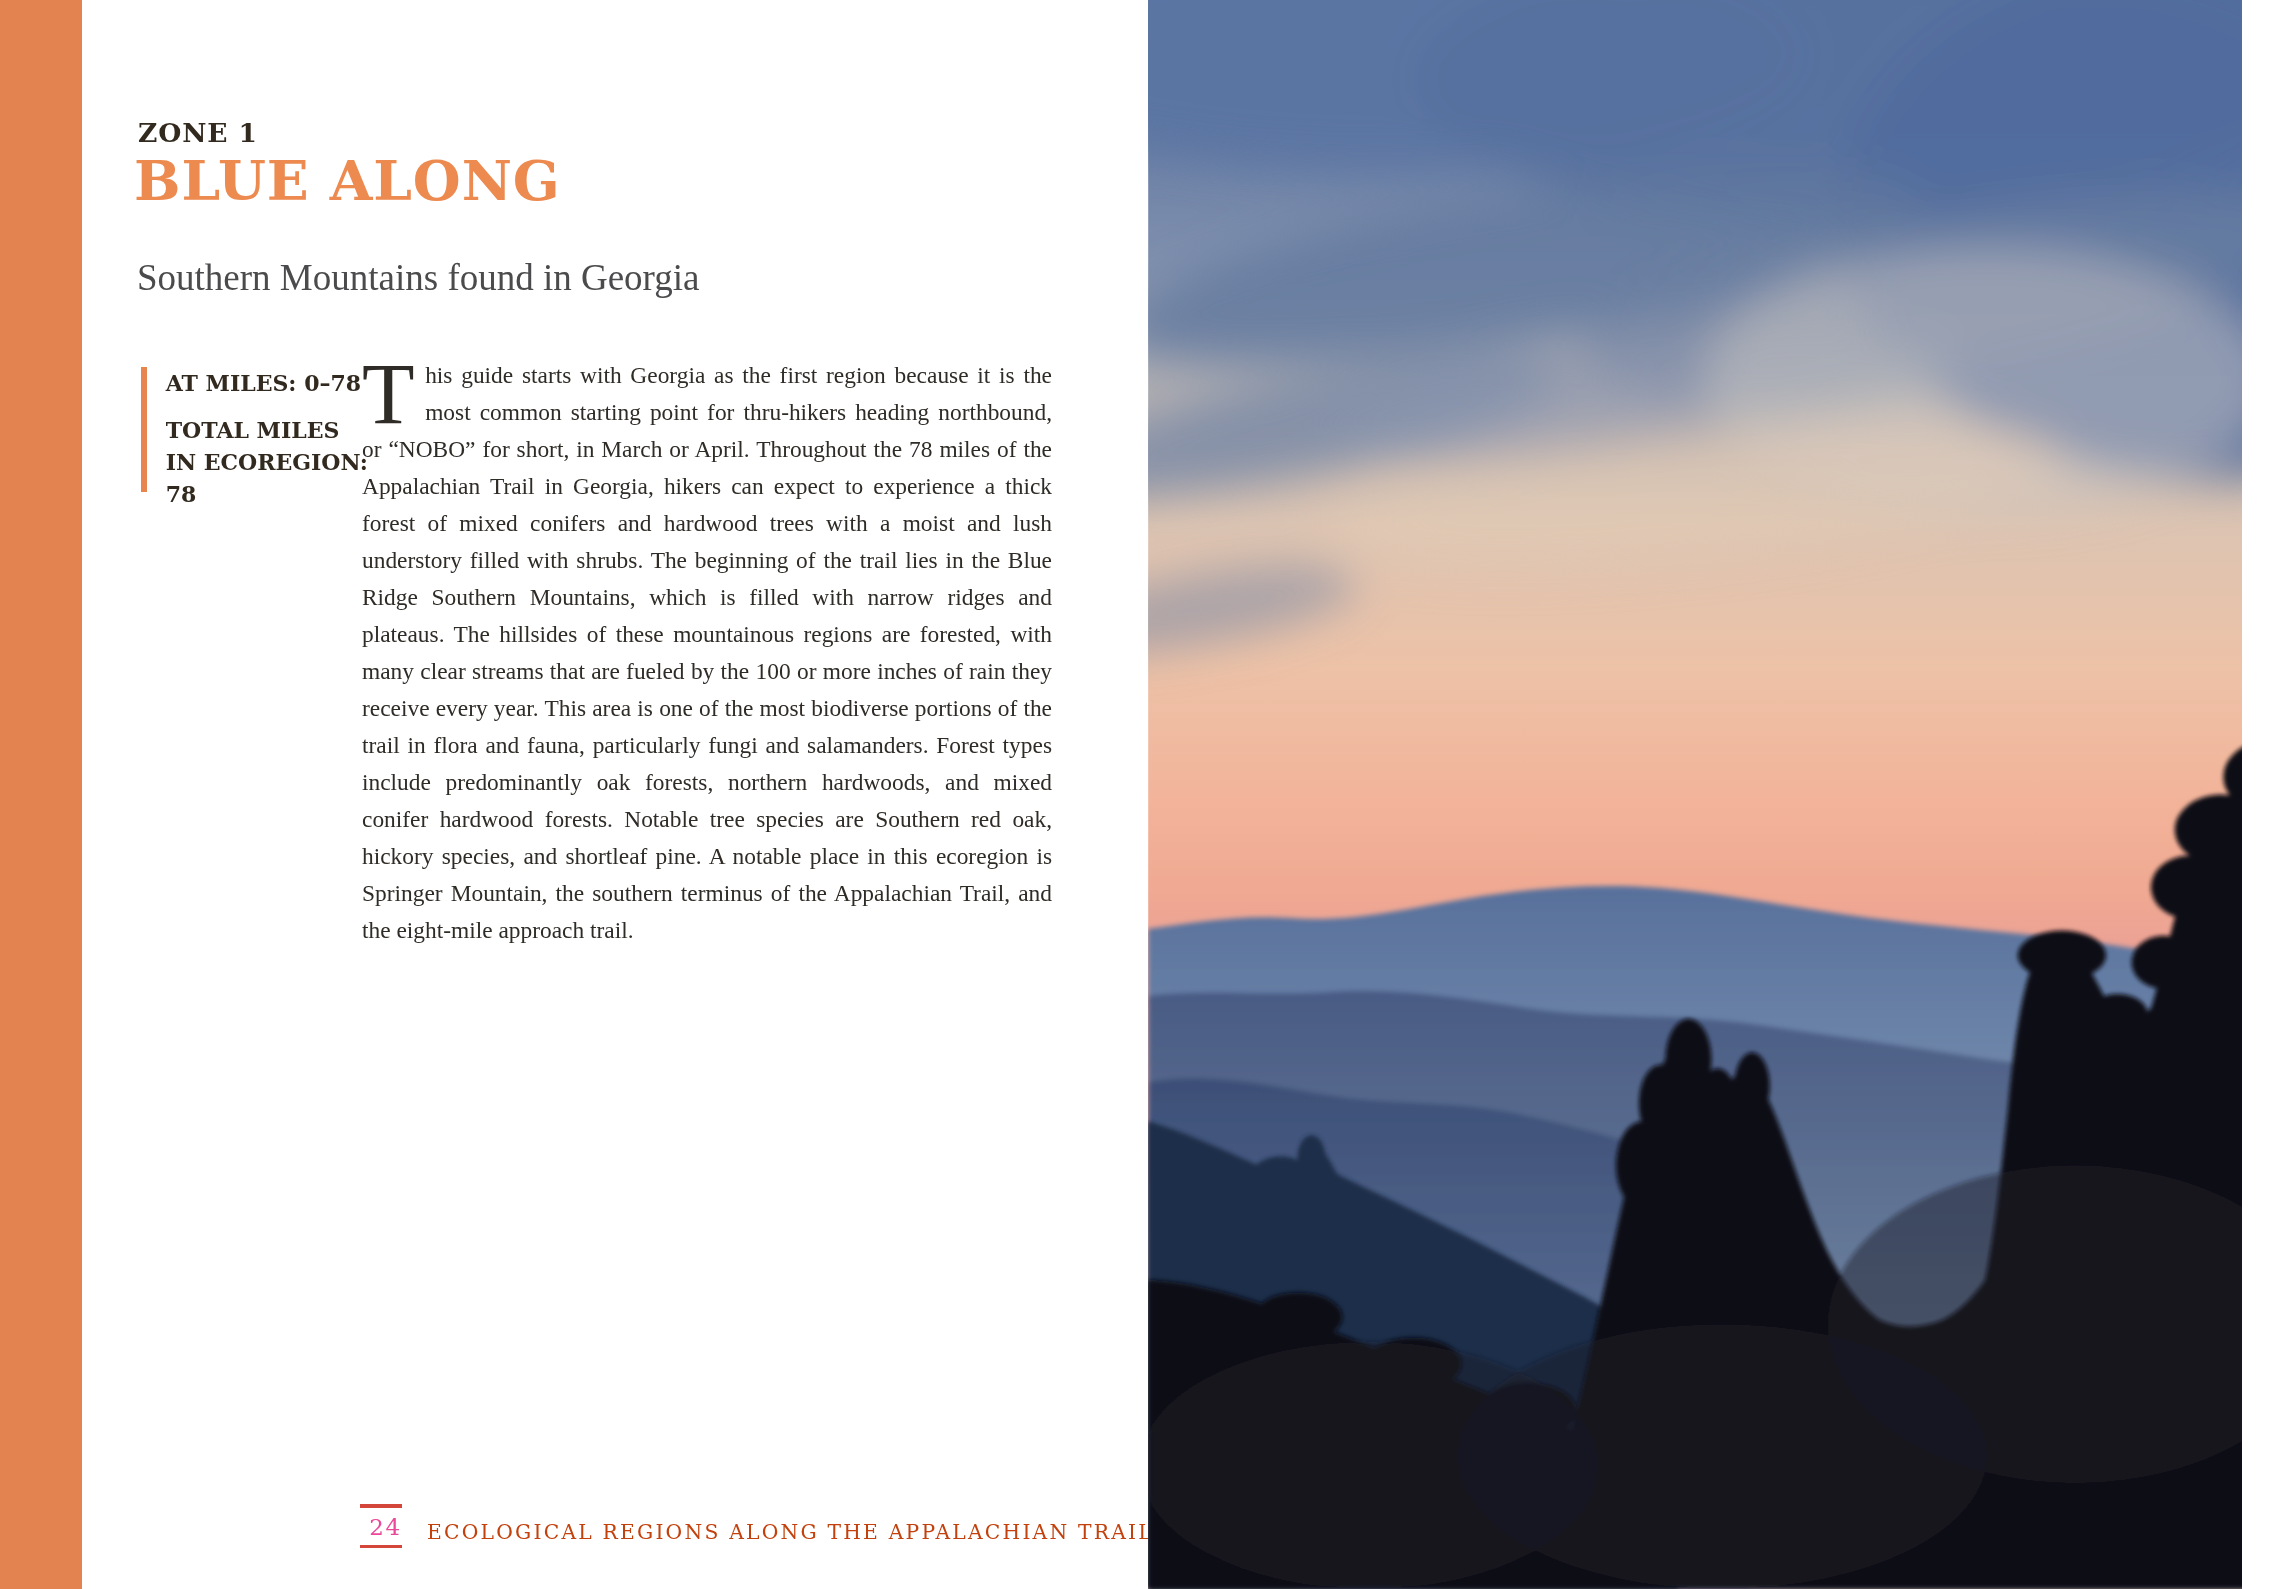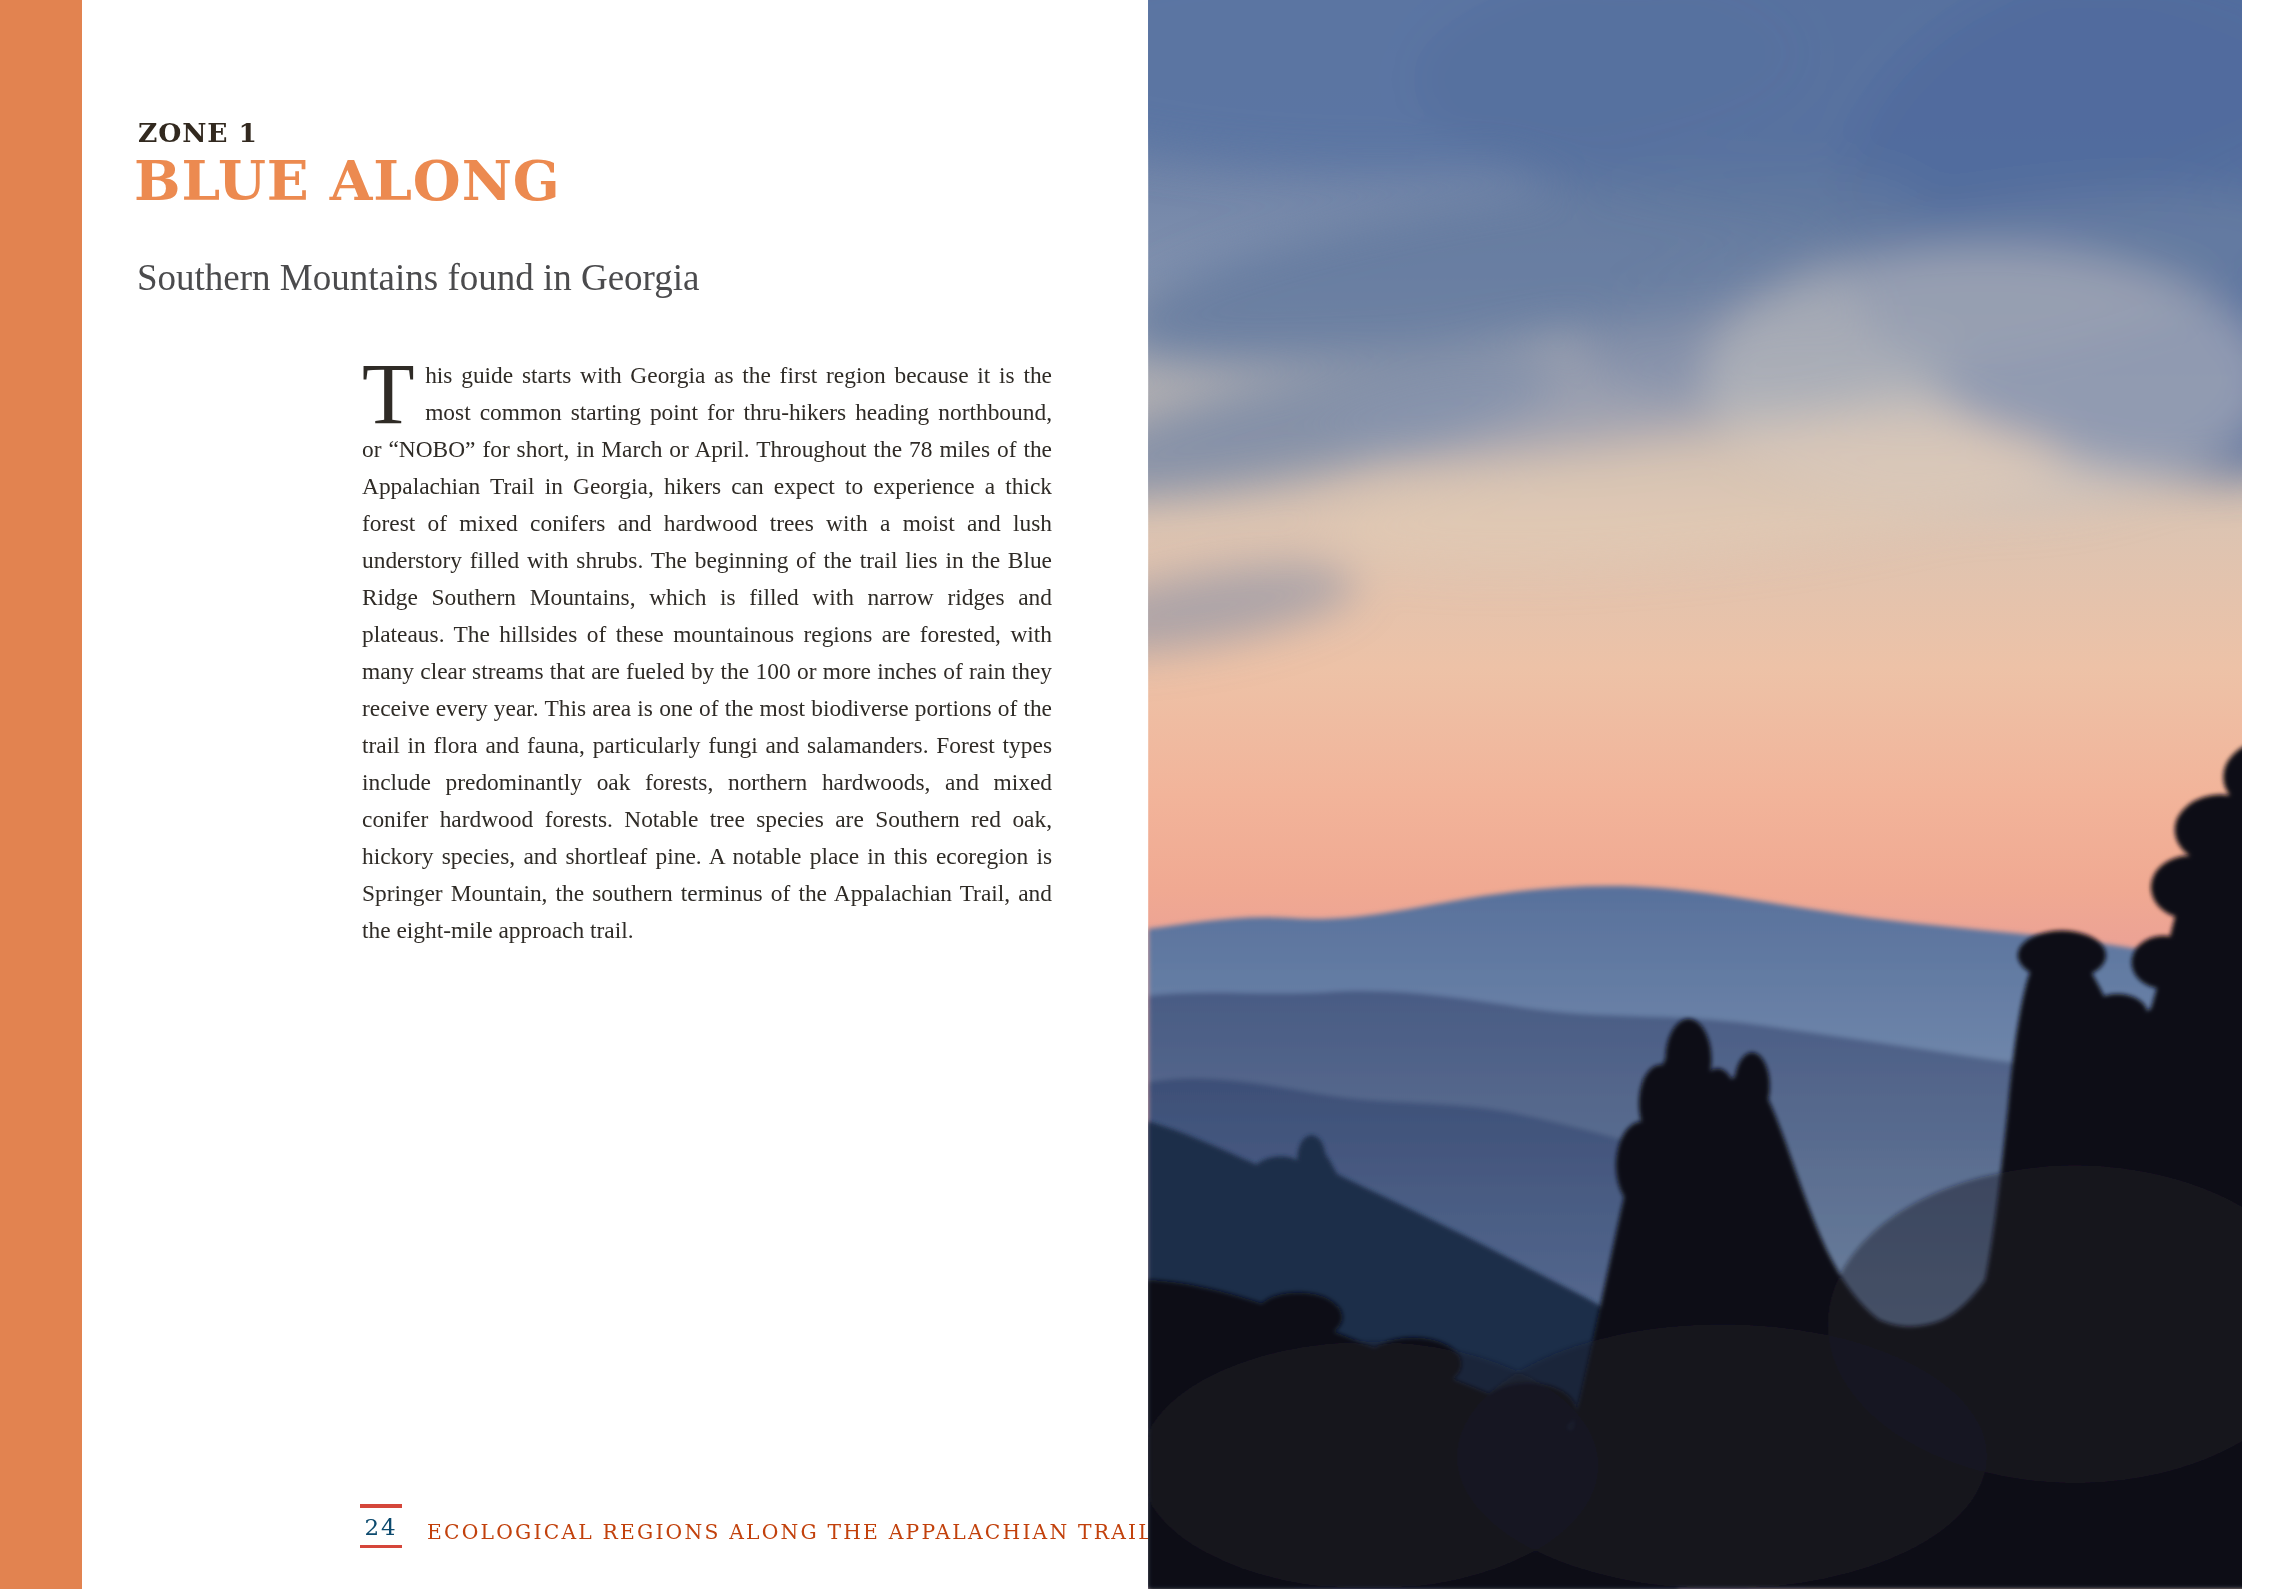--- a/index.html
+++ b/index.html
@@ -25,39 +25,46 @@
             color:#2F2B26;text-align:justify;}
   .dropcap{float:left;font-size:86px;line-height:67px;padding:4.4px 10.6px 0 0;color:#2F2B26;}
   
   .caption{position:absolute;left:137px;top:1338px;width:214px;font-family:"Liberation Sans",sans-serif;
            font-size:18.5px;line-height:30px;color:#1F1F1F;}
   .caption-label{font-family:"DejaVu Serif",serif;font-weight:700;color:#D5463A;letter-spacing:0.4px;}
   .caption-sep{color:#D5463A;font-weight:700;padding:0 6.2px 0 7px;font-family:"DejaVu Serif",serif;}
   
   .pagenum{position:absolute;left:360px;top:1504px;width:42px;text-align:center;}
   .rule{height:3.5px;background:#D5463A;}
-  .num{font-family:"DejaVu Serif",serif;font-size:23px;letter-spacing:1.8px;color:#0c4a6e;
-       padding:6.2px 0 5.3px 0;}
+  .num{font-family:"DejaVu Serif",serif;font-size:23px;letter-spacing:1.8px;color:#ec4899;
+       padding:6.2px 0 5.3px 0;text-align:right;}
   .running{position:absolute;left:427px;top:1520px;font-family:"DejaVu Serif",serif;font-size:20.3px;
            letter-spacing:2.2px;color:#c2410c;}
   
   .photo{position:absolute;left:1148px;top:0;width:1148px;height:1589px;}
   .photo svg{display:block;}
 </style>
 </head>
 <body>
 
 <div class="spread">
 
   <div class="stripe"></div>
 
   <div class="zone">ZONE 1</div>
   <h1 class="title" style="margin:0">BLUE ALONG</h1>
   <div class="subtitle">Southern Mountains found in Georgia</div>
 
+  <div class="stats">
+    <div class="stat-bar"></div>
+    <div class="stat-text">
+      <p>AT MILES: 0–78</p>
+      <p>TOTAL MILES IN ECOREGION: 78</p>
+    </div>
+  </div>
 
   <div class="bodytext">
     <span class="dropcap">T</span><span>his guide starts with Georgia as the first region because it is the most common starting point for thru-hikers heading northbound, or “NOBO” for short, in March or April. Throughout the 78 miles of the Appalachian Trail in Georgia, hikers can expect to experience a thick forest of mixed conifers and hardwood trees with a moist and lush understory filled with shrubs. The beginning of the trail lies in the Blue Ridge Southern Mountains, which is filled with narrow ridges and plateaus. The hillsides of these mountainous regions are forested, with many clear streams that are fueled by the 100 or more inches of rain they receive every year. This area is one of the most biodiverse portions of the trail in flora and fauna, particularly fungi and salamanders. Forest types include predominantly oak forests, northern hardwoods, and mixed conifer hardwood forests. Notable tree species are Southern red oak, hickory species, and shortleaf pine. A notable place in this ecoregion is Springer Mountain, the southern terminus of the Appalachian Trail, and the eight-mile approach trail.</span>
   </div>
 
 
   <div class="pagenum">
     <div class="rule"></div>
     <div class="num">24</div>
     <div class="rule"></div>

